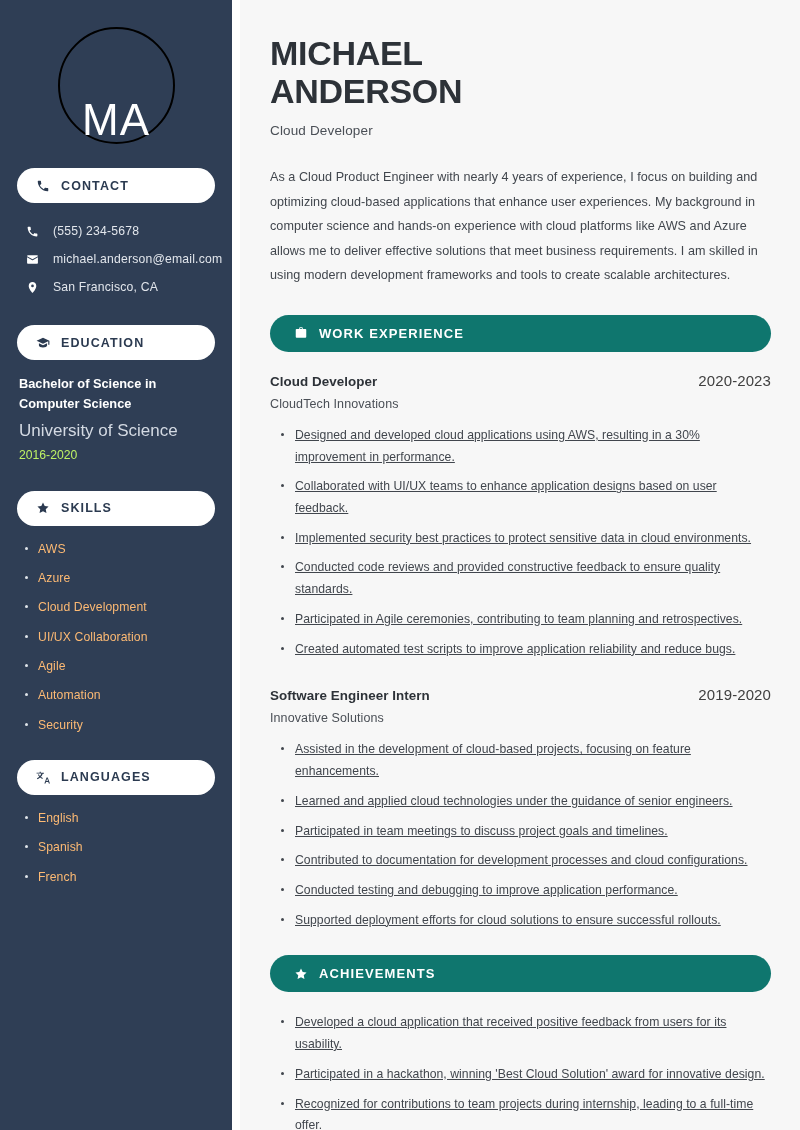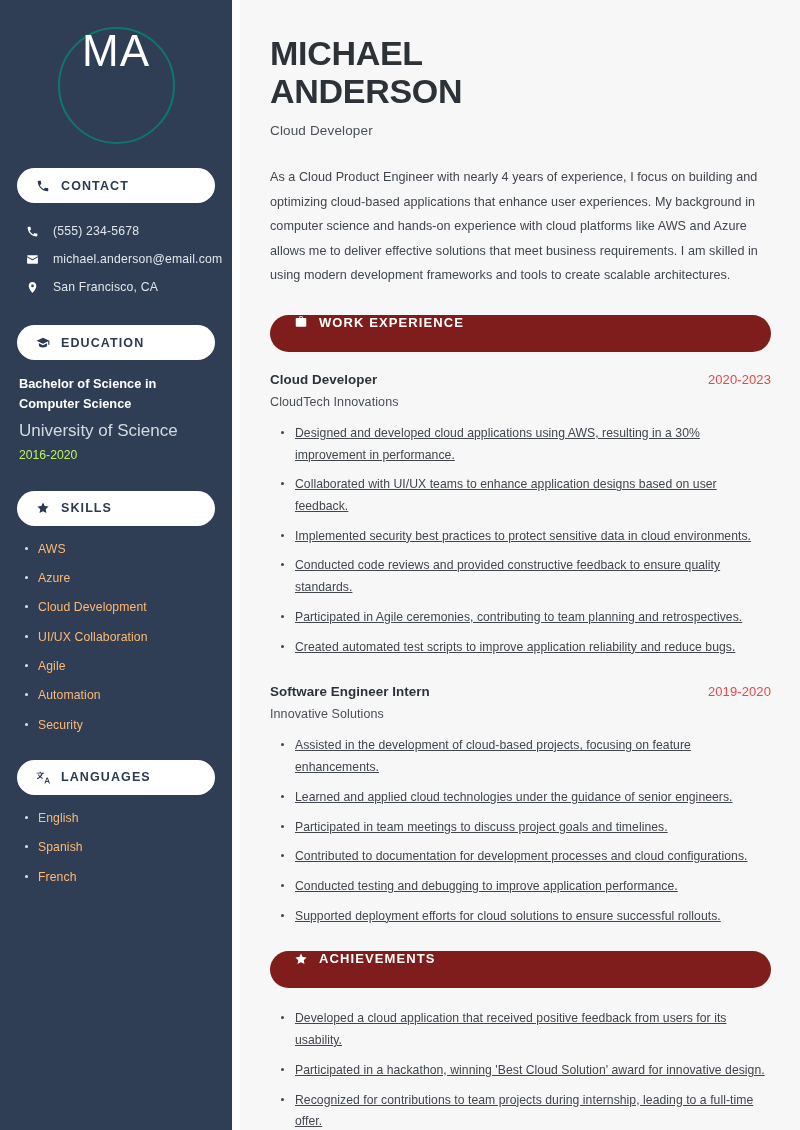--- a/index.html
+++ b/index.html
@@ -39,24 +39,24 @@
   .monogram-wrap {
     display: flex;
     justify-content: center;
     padding-top: 27px;
     padding-bottom: 24px;
   }
 
   .monogram {
     width: 117px;
     height: 117px;
-    border: 2px solid #0f766e;
+    border: 2px solid #000000;
     border-radius: 50%;
     display: flex;
-    align-items: flex-start;
+    align-items: flex-end;
     justify-content: center;
   }
 
   .monogram-text {
     color: #ffffff;
     font-size: 44px;
     font-weight: 400;
     letter-spacing: 1px;
     line-height: 1;
   }
@@ -194,24 +194,24 @@
     color: #41464d;
     font-size: 12.6px;
     line-height: 1.95;
     margin-top: 27px;
     letter-spacing: 0.05px;
   }
 
   
   .section-bar {
     height: 37px;
-    background: #7f1d1d;
+    background: #0f766e;
     border-radius: 19px;
     display: flex;
-    align-items: flex-start;
+    align-items: center;
     padding-left: 23px;
     gap: 11px;
     margin-top: 27px;
     margin-bottom: 20px;
   }
 
   .section-bar-label {
     color: #ffffff;
     font-size: 13px;
     font-weight: 700;
@@ -239,22 +239,22 @@
   }
 
   .exp-role {
     color: #2d3238;
     font-size: 13.4px;
     font-weight: 700;
     letter-spacing: 0.05px;
   }
 
   .exp-dates {
-    color: #ef4444;
-    font-size: 13px;
+    color: #404040;
+    font-size: 15px;
     letter-spacing: 0.1px;
   }
 
   .exp-company {
     color: #4a4f56;
     font-size: 12.5px;
     margin-top: 8px;
     letter-spacing: 0.1px;
   }
 

